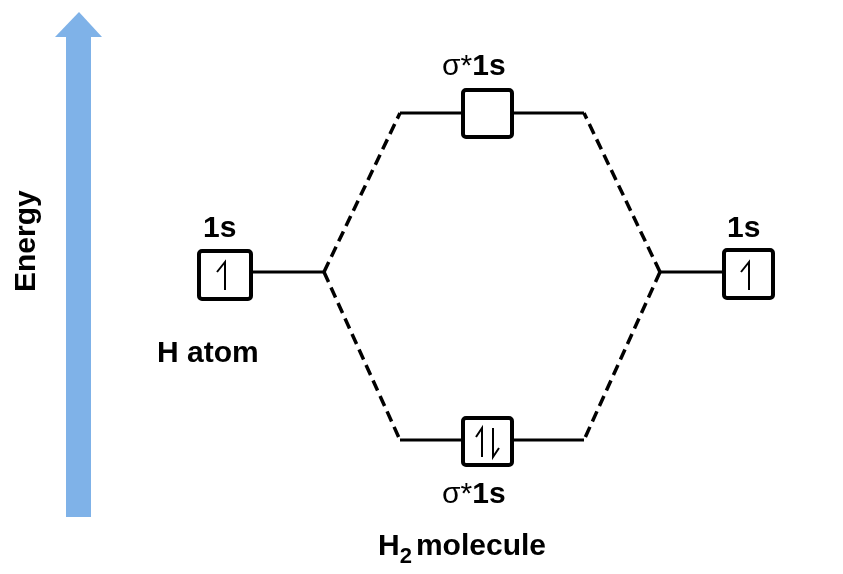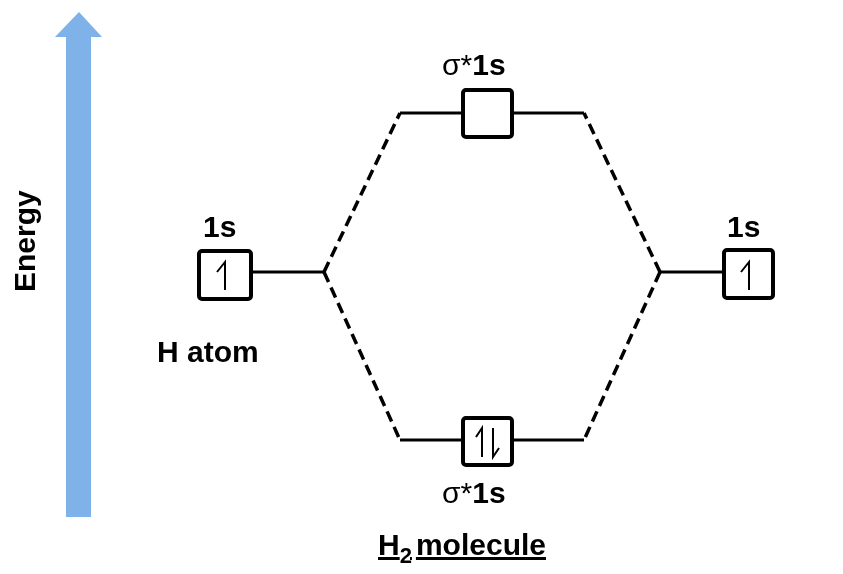--- a/index.html
+++ b/index.html
@@ -4,21 +4,21 @@
   <style>
     html, body { margin: 0; padding: 0; background: #ffffff; }
     .canvas { position: relative; width: 843px; height: 574px; overflow: hidden; background: #ffffff; }
     svg.diagram { position: absolute; left: 0; top: 0; }
     .lbl { position: absolute; font-family: "Liberation Sans", sans-serif; font-weight: bold; color: #000; white-space: nowrap; line-height: 1; }
     .orb-label { font-size: 30px; }
     .orb-label .sigma { font-weight: normal; font-size: 30px; }
     .atom-label { font-size: 30px; }
     .energy { position: absolute; font-family: "Liberation Sans", sans-serif; font-weight: bold; font-size: 30px; color: #000;
               transform: rotate(-90deg); transform-origin: center center; white-space: nowrap; line-height: 1; }
-    .mol-label { font-size: 30px; text-decoration: underline; }
+    .mol-label { font-size: 30px; }
     .mol-label sub { font-size: 22px; vertical-align: -8px; margin-right: 4px; }
   </style>
 </head>
 <body>
 
 <div class="canvas">
 
   <svg class="diagram" width="843" height="574" viewBox="0 0 843 574">
 
     <g>

